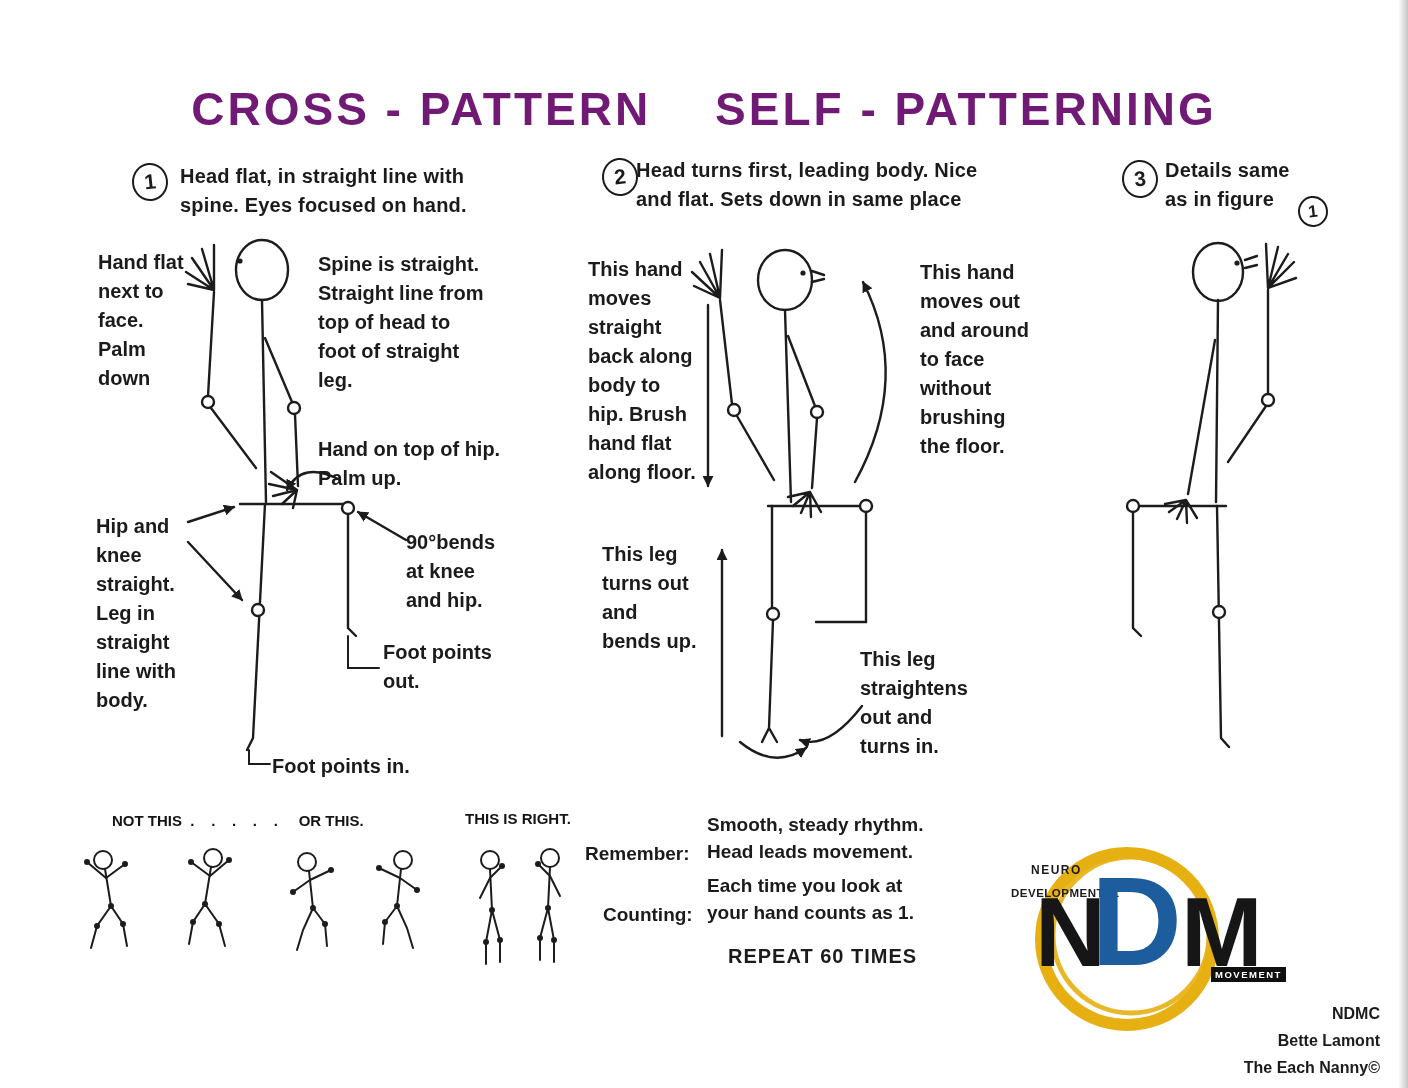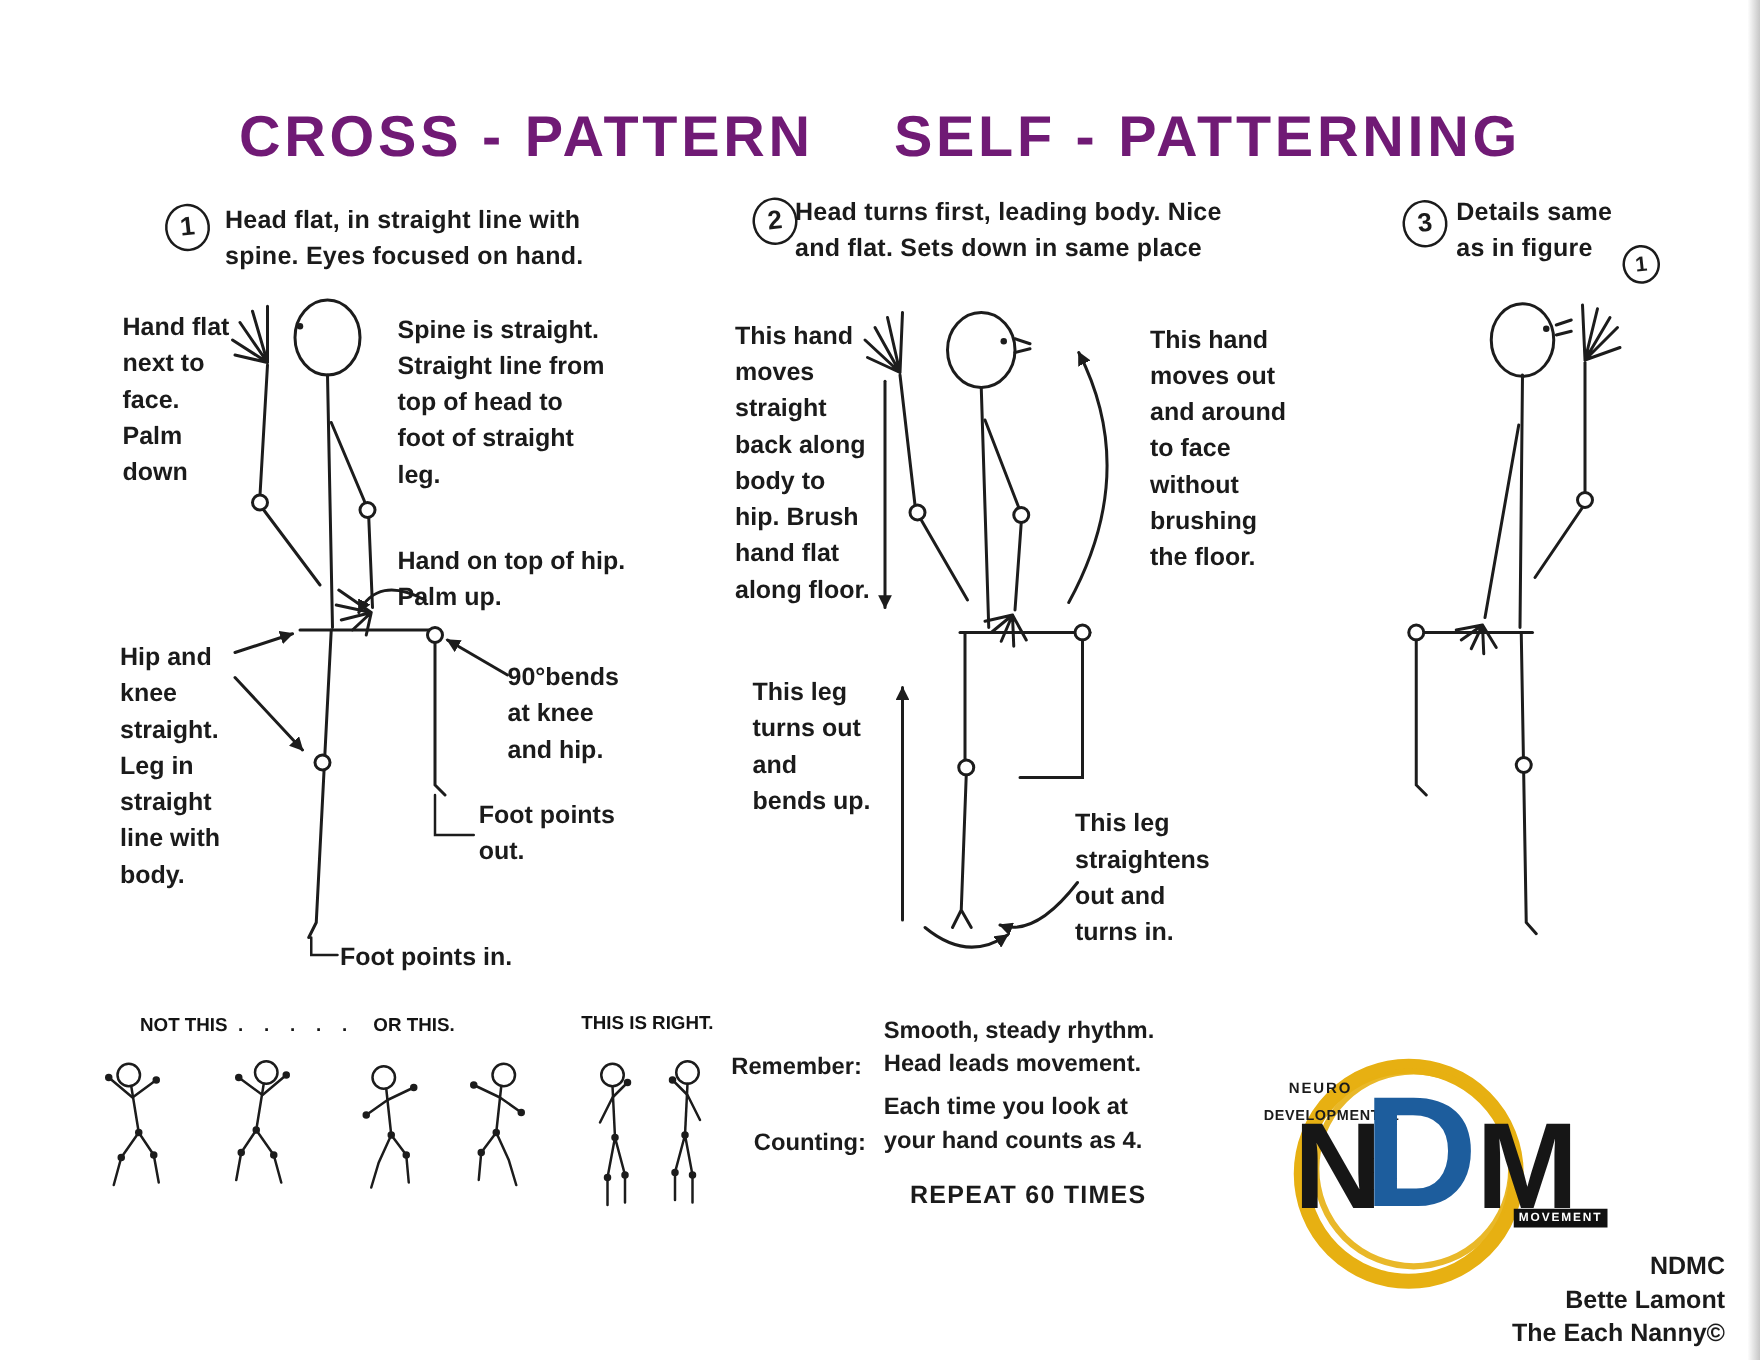--- a/index.html
+++ b/index.html
@@ -37,21 +37,21 @@
   .logo svg{position:absolute;left:0;top:0;}
   .logo .neuro{position:absolute;left:46px;top:28px;font-size:12px;font-weight:700;letter-spacing:1.5px;}
   .logo .devel{position:absolute;left:14px;top:52px;font-size:11.5px;font-weight:700;letter-spacing:.5px;padding-left:12px;}
   .logo .ln{position:absolute;font-weight:800;line-height:1;color:#161616;}
   .logo .n{left:50px;top:48px;font-size:98px;}
   .logo .d{left:106px;top:24px;font-size:126px;color:#1d5d9d;}
   .logo .m{left:196px;top:48px;font-size:98px;}
   .logo .movement{position:absolute;left:226px;top:132px;background:#101010;color:#ffffff;
     font-size:9.5px;letter-spacing:1.5px;padding:2px 4px;font-weight:700;}
   .credits{position:absolute;left:1130px;top:1000px;width:250px;text-align:right;
-    font-size:20px;font-weight:700;line-height:27px;}
+    font-size:16px;font-weight:700;line-height:27px;}
   .credits span{display:block;}
 </style>
 </head>
 <body>
 
 <div class="page">
 
   <div class="title">
     <span>CROSS - PATTERN</span>
     <span>SELF - PATTERNING</span>
@@ -308,21 +308,21 @@
 
   <div class="instr">
     <div class="instr-row">
       <div class="instr-label">Remember:</div>
       <div class="instr-text">Smooth, steady rhythm.
 Head leads movement.</div>
     </div>
     <div class="instr-row">
       <div class="instr-label indent">Counting:</div>
       <div class="instr-text">Each time you look at
-your hand counts as 4.</div>
+your hand counts as 1.</div>
     </div>
   </div>
   <div class="repeat">REPEAT 60 TIMES</div>
 
   <div class="logo">
     <svg width="330" height="205" viewBox="0 0 330 205">
       <circle cx="142" cy="104" r="86" stroke="#e7b012" stroke-width="12" fill="none"></circle>
       <circle cx="146" cy="100" r="78" stroke="#e7b012" stroke-width="5" fill="none" opacity="0.9"></circle>
     </svg>
     <span class="neuro">NEURO</span>

